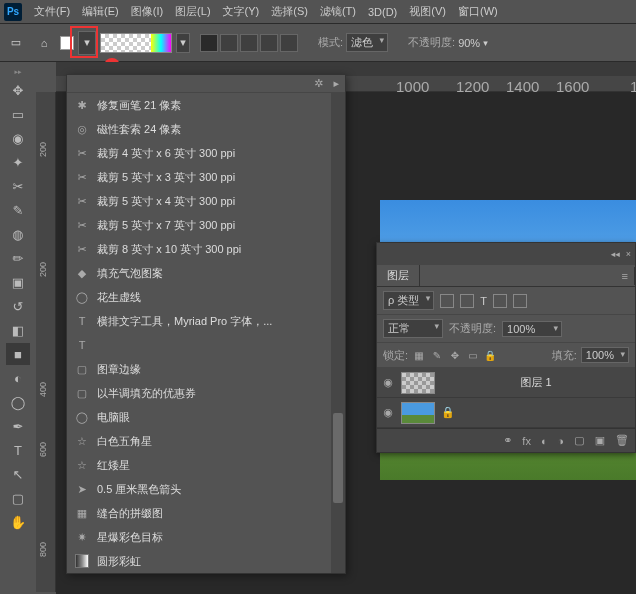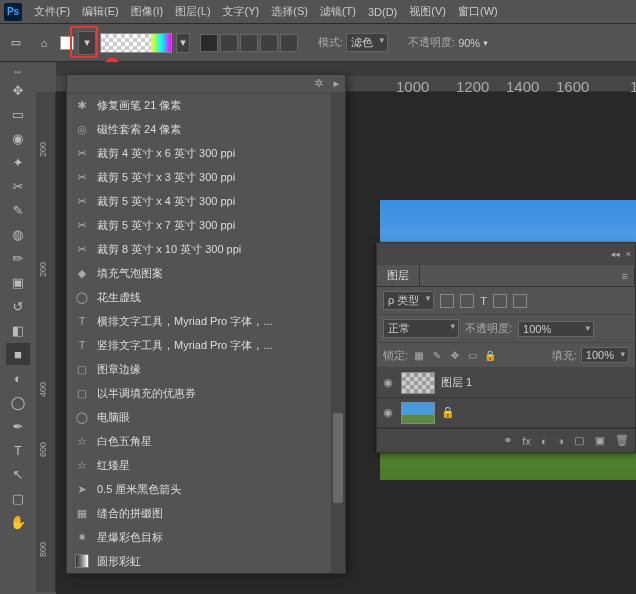--- a/index.html
+++ b/index.html
@@ -48,30 +48,30 @@
 .scrollbar .thumb { position:absolute; left:2px; width:10px; background:#6a6a6a; border-radius:2px; }
 .sky { position:absolute; left:380px; top:200px; width:256px; height:280px; background:linear-gradient(#3a8de0 0%,#7fc3f0 55%,#cfe9f7 62%,#6b9e3e 63%,#4a7a2a 100%); }
 .panel { position:absolute; left:376px; top:242px; width:260px; background:#535353; border:1px solid #333; box-shadow:0 2px 6px rgba(0,0,0,.5); }
 .panel-head { height:22px; display:flex; justify-content:flex-end; align-items:center; padding:0 4px; gap:6px; background:#464646; }
 .panel-head span { color:#aaa; font-size:9px; }
 .panel-tabs { height:22px; display:flex; align-items:center; border-bottom:1px solid #333; }
 .panel-tab { padding:3px 10px; background:#535353; color:#ddd; border-right:1px solid #333; }
 .panel-tab.menu { margin-left:auto; padding:3px 6px; color:#aaa; }
 .panel-row { display:flex; align-items:center; padding:4px 6px; gap:6px; border-bottom:1px solid #464646; }
 .filter-row .sq { width:14px; height:14px; border:1px solid #888; }
-.blend-row .select { width:76px; }
+.blend-row .select { width:60px; }
 .lock-row { gap:4px; }
 .lock-ico { width:14px; height:14px; color:#aaa; display:flex; align-items:center; justify-content:center; font-size:10px; }
 .layer-list { background:#464646; }
 .layer-item { display:flex; align-items:center; height:30px; padding:0 4px; gap:6px; border-bottom:1px solid #3a3a3a; }
 .vis { width:14px; color:#aaa; text-align:center; }
 .layer-thumb { width:34px; height:22px; border:1px solid #888; }
 .thumb-checker { background:repeating-conic-gradient(#999 0 25%,#ccc 0 50%) 0 0/8px 8px; }
 .thumb-sky { background:linear-gradient(#4a9ae0 60%,#5a8a3a 60%); }
-.layer-name { flex:1; color:#ddd; }
+.layer-name { flex:1; color:#ddd;text-align:center; }
 .layer-lock { color:#aaa; }
 .panel-foot { height:24px; display:flex; align-items:center; justify-content:flex-end; padding:0 6px; gap:10px; background:#464646; border-top:1px solid #333; color:#aaa; }
 .canvas-tabs { position:absolute; left:56px; top:62px; height:14px; width:580px; background:#3a3a3a; }
 </style>
 </head>
 <body>
 
 <div class="menubar">
   <div class="ps-logo">Ps</div>
   <div class="menu-item">文件(F)</div>
@@ -198,21 +198,20 @@
     <div class="dd-item">
         <span class="ico">◯</span>
         <span>花生虚线</span>
       </div>
     <div class="dd-item">
         <span class="ico">T</span>
         <span>横排文字工具，Myriad Pro 字体，...</span>
       </div>
     <div class="dd-item">
         <span class="ico">T</span>
-        <span>竖排文字工具，Myriad Pro 字体，...</span>
       </div>
     <div class="dd-item">
         <span class="ico">▢</span>
         <span>图章边缘</span>
       </div>
     <div class="dd-item">
         <span class="ico">▢</span>
         <span>以半调填充的优惠券</span>
       </div>
     <div class="dd-item">

